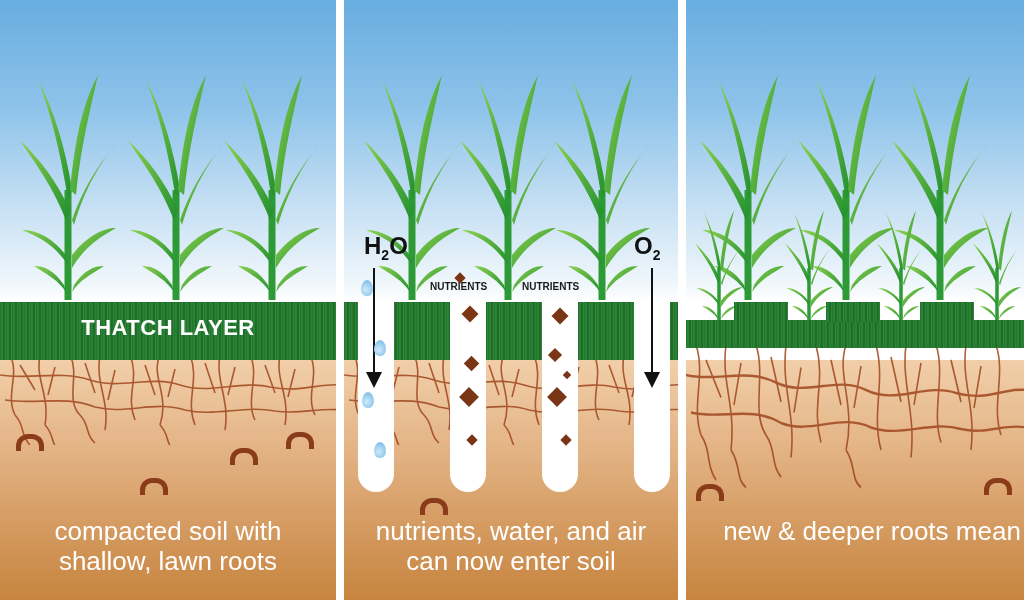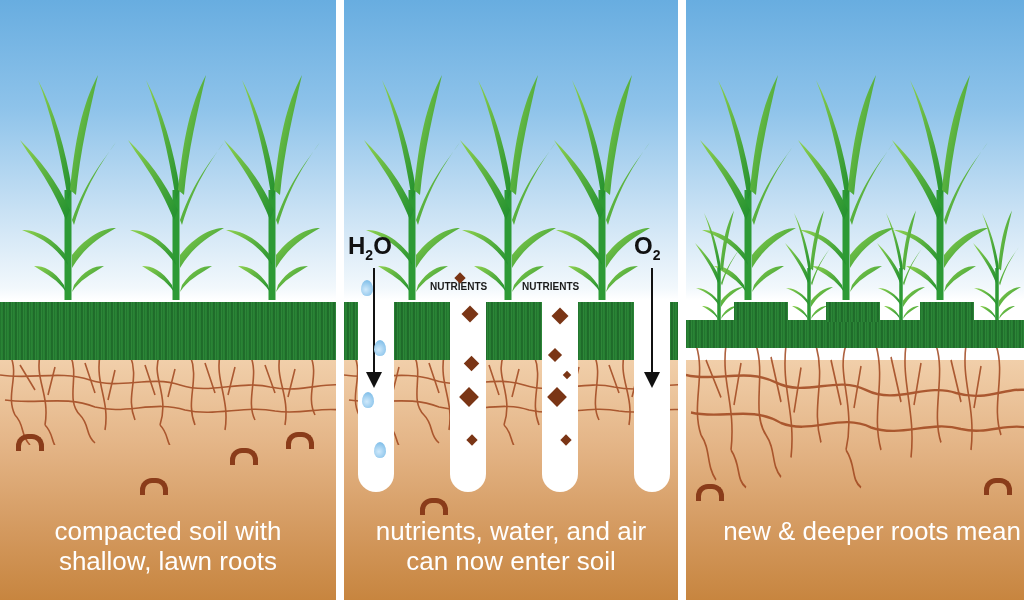--- a/index.html
+++ b/index.html
@@ -64,20 +64,21 @@
   <svg class="plant" style="left:20px;top:70px" width="100" height="240" viewBox="0 0 100 240">
       <use href="#plantShape"></use>
     </svg>
   <svg class="plant" style="left:128px;top:70px" width="100" height="240" viewBox="0 0 100 240">
       <use href="#plantShape"></use>
     </svg>
   <svg class="plant" style="left:224px;top:70px" width="100" height="240" viewBox="0 0 100 240">
       <use href="#plantShape"></use>
     </svg>
   <div class="thatch"></div>
+  <div class="thatch-label">THATCH LAYER</div>
   <div class="pebble" style="left:16px;top:434px"></div>
   <div class="pebble" style="left:230px;top:448px"></div>
   <div class="pebble" style="left:286px;top:432px"></div>
   <div class="pebble" style="left:140px;top:478px"></div>
   <div class="caption">
     <div>compacted soil with</div>
     <div>shallow, lawn roots</div>
   </div>
 </div>
 
@@ -94,21 +95,21 @@
     </svg>
   <svg class="plant" style="left:210px;top:70px" width="100" height="240" viewBox="0 0 100 240">
       <use href="#plantShape"></use>
     </svg>
   <div class="thatch"></div>
   <div class="hole" style="left:14px"></div>
   <div class="hole" style="left:106px"></div>
   <div class="hole" style="left:198px"></div>
   <div class="hole" style="left:290px"></div>
 
-  <div class="chem" style="left:4px;top:232px"><span>H</span><sub>2</sub><span>O</span></div>
+  <div class="chem" style="left:20px;top:232px"><span>H</span><sub>2</sub><span>O</span></div>
   <div class="arrow-line" style="left:29px;top:268px;height:108px"></div>
   <div class="arrow-head" style="left:22px;top:372px"></div>
   <div class="drop" style="left:17px;top:280px"></div>
   <div class="drop" style="left:30px;top:340px"></div>
   <div class="drop" style="left:18px;top:392px"></div>
   <div class="drop" style="left:30px;top:442px"></div>
 
   <div class="chem" style="left:290px;top:232px"><span>O</span><sub>2</sub></div>
   <div class="arrow-line" style="left:307px;top:268px;height:108px"></div>
   <div class="arrow-head" style="left:300px;top:372px"></div>

